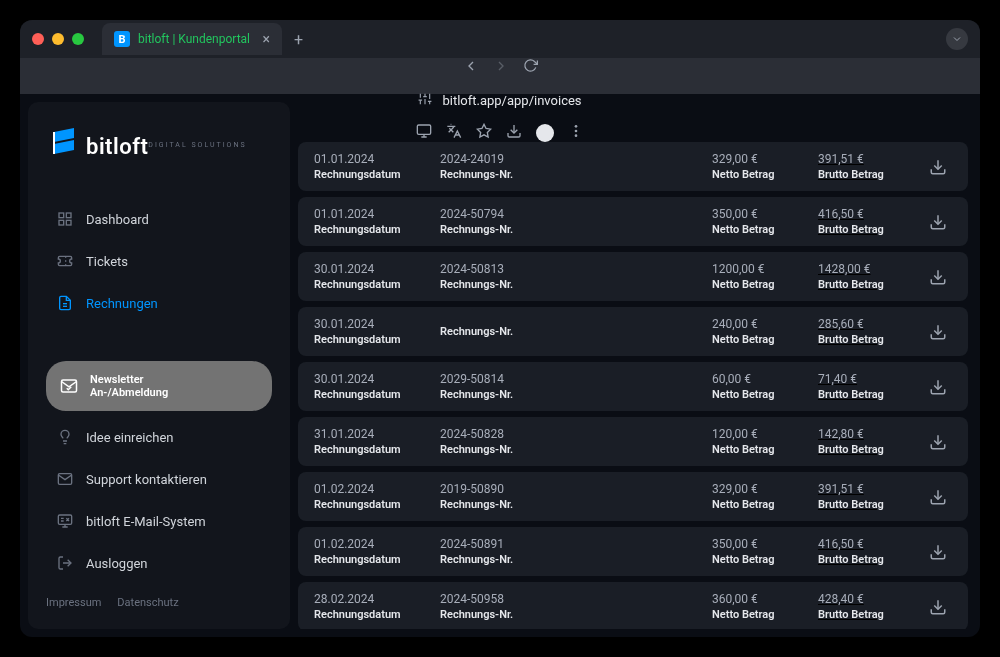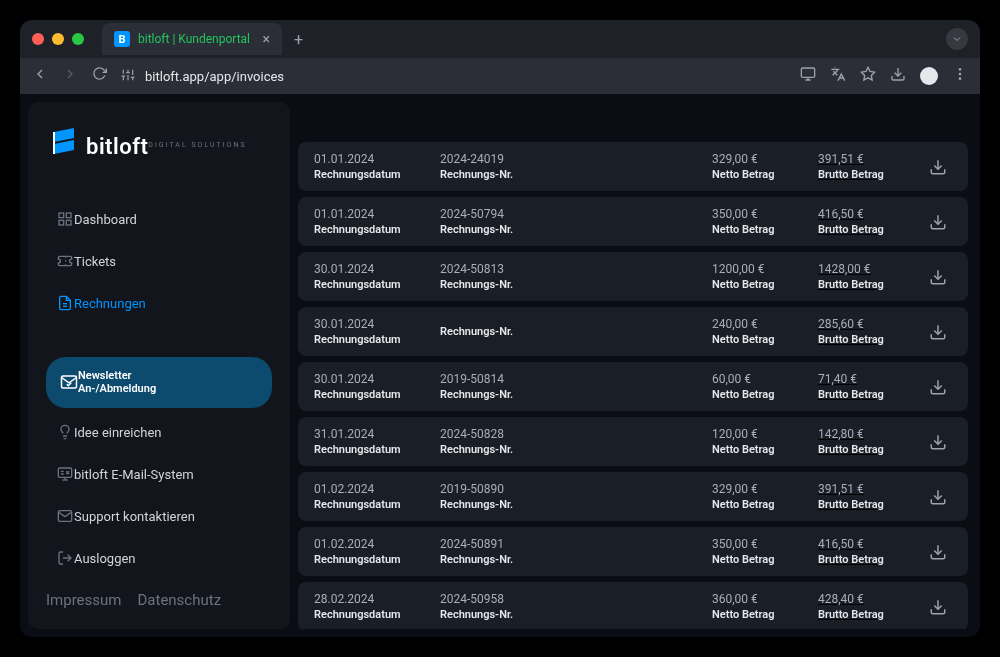--- a/index.html
+++ b/index.html
@@ -11,47 +11,47 @@
 .dot { width: 12px; height: 12px; border-radius: 50%; }
 .dot.red { background: #ff5f57; }
 .dot.yellow { background: #febc2e; }
 .dot.green { background: #28c840; }
 .tab { display: flex; align-items: center; gap: 8px; background: #2b2e36; height: 32px; padding: 0 12px; border-radius: 8px 8px 0 0; min-width: 180px; }
 .favicon { width: 16px; height: 16px; background: #0095ff; border-radius: 3px; display: flex; align-items: center; justify-content: center; color: #fff; font-size: 11px; font-weight: bold; }
 .tab-title { color: #22c55e; font-size: 12px; flex: 1; }
 .tab-close { color: #9ca3af; cursor: pointer; font-size: 14px; }
 .new-tab { color: #9ca3af; margin-left: 12px; cursor: pointer; font-size: 16px; }
 .chevron-down { margin-left: auto; width: 22px; height: 22px; background: #363940; border-radius: 50%; display: flex; align-items: center; justify-content: center; color: #9ca3af; cursor: pointer; }
-.url-bar { display: flex; align-items: center; height: 36px; padding: 0 12px; gap: 14px; background: #2b2e36; }
+.url-bar { display: flex; align-items: center; height: 36px; padding: 0 12px; gap: 14px; background: #2b2e36; flex-direction: column; }
 .nav-arrows { display: flex; gap: 14px; color: #9ca3af; }
 .nav-arrows span { cursor: pointer; }
 .url-field { flex: 1; display: flex; align-items: center; gap: 10px; color: #e5e7eb; font-size: 13px; }
 .url-icon { color: #9ca3af; }
 .toolbar-icons { display: flex; gap: 14px; color: #9ca3af; align-items: center; }
 .toolbar-icons span { cursor: pointer; }
 .avatar-dot { width: 18px; height: 18px; border-radius: 50%; background: #e5e7eb; }
 
 .app-content { flex: 1; display: flex; overflow: hidden; padding: 8px; gap: 8px; }
 .sidebar { width: 262px; background: #12151c; border-radius: 10px; padding: 20px 18px; display: flex; flex-direction: column; }
 .logo-area { display: flex; flex-direction: row; align-items: center; margin-bottom: 30px; }
 .logo-mark { width: 40px; height: 40px; margin-bottom: 8px; position: relative; }
 .logo-mark svg { width: 100%; height: 100%; }
 .logo-text { color: #fff; font-size: 22px; font-weight: 600; letter-spacing: 0.5px; }
 .logo-sub { color: #6b7280; font-size: 7px; letter-spacing: 2px; margin-top: -2px; }
 
 .nav-section { display: flex; flex-direction: column; gap: 4px; }
-.nav-item { display: flex; align-items: center; padding: 10px 10px; border-radius: 8px; color: #d1d5db; font-size: 13px; cursor: pointer; }
+.nav-item { display: flex; align-items: center; gap: 12px; padding: 10px 10px; border-radius: 8px; color: #d1d5db; font-size: 13px; cursor: pointer; }
 .nav-item.active { color: #0095ff; }
-.nav-item.highlighted { background: #0c4a6e; color: #fff; border-radius: 20px; padding: 12px 14px; margin-top: 22px; }
+.nav-item.highlighted { background: #737373; color: #fff; border-radius: 20px; padding: 12px 14px; margin-top: 22px; }
 .nav-item.highlighted .nav-icon { color: #fff; }
 .nav-item.highlighted .nav-label { display: flex; flex-direction: column; line-height: 1.2; font-size: 11px; font-weight: 600; }
 .nav-icon { width: 18px; height: 18px; display: flex; align-items: center; justify-content: center; color: #6b7280; flex-shrink: 0; }
 .nav-item.active .nav-icon { color: #0095ff; }
 .nav-gap { height: 24px; }
-.footer-links { margin-top: auto; display: flex; gap: 16px; color: #6b7280; font-size: 15px; padding-top: 14px; }
+.footer-links { margin-top: auto; display: flex; gap: 16px; color: #6b7280; font-size: 11px; padding-top: 14px; }
 .footer-links span { cursor: pointer; }
 
 .main { flex: 1; overflow-y: auto; padding-right: 4px; margin-top: 40px; }
 .main::-webkit-scrollbar { width: 6px; }
 .main::-webkit-scrollbar-thumb { background: #2a2e38; border-radius: 3px; }
 .invoice-row { background: #1a1e26; border-radius: 8px; margin-bottom: 6px; padding: 10px 16px; display: flex; align-items: center; gap: 16px; }
 .inv-col { display: flex; flex-direction: column; gap: 2px; }
 .inv-col.date { width: 110px; }
 .inv-col.number { flex: 1; }
 .inv-col.netto { width: 90px; text-align: left; }
@@ -209,40 +209,40 @@
             <span class="nav-icon">
               <svg width="16" height="16" viewBox="0 0 24 24" fill="none" stroke="currentColor" stroke-width="2">
                 <path d="M9 18h6M10 22h4M15 14c.2-1 .7-1.7 1.5-2.5 1-.9 1.5-2.2 1.5-3.5A6 6 0 0 0 6 8c0 1 .2 2.2 1.5 3.5.7.7 1.3 1.5 1.5 2.5"></path>
               </svg>
             </span>
             <span>Idee einreichen</span>
           </div>
           <div class="nav-item">
             <span class="nav-icon">
               <svg width="16" height="16" viewBox="0 0 24 24" fill="none" stroke="currentColor" stroke-width="2">
+                <path d="M4 4h16c1.1 0 2 .9 2 2v12c0 1.1-.9 2-2 2H4c-1.1 0-2-.9-2-2V6c0-1.1.9-2 2-2z"></path>
+                <polyline points="22,6 12,13 2,6"></polyline>
+              </svg>
+            </span>
+            <span>Support kontaktieren</span>
+          </div>
+          <div class="nav-item">
+            <span class="nav-icon">
+              <svg width="16" height="16" viewBox="0 0 24 24" fill="none" stroke="currentColor" stroke-width="2">
                 <rect x="2" y="3" width="20" height="14" rx="2"></rect>
                 <line x1="8" y1="21" x2="16" y2="21"></line>
                 <line x1="12" y1="17" x2="12" y2="21"></line>
                 <path d="M6 8h4M6 12h4M14 8l4 4M18 8l-4 4"></path>
               </svg>
             </span>
             <span>bitloft E-Mail-System</span>
           </div>
           <div class="nav-item">
             <span class="nav-icon">
               <svg width="16" height="16" viewBox="0 0 24 24" fill="none" stroke="currentColor" stroke-width="2">
-                <path d="M4 4h16c1.1 0 2 .9 2 2v12c0 1.1-.9 2-2 2H4c-1.1 0-2-.9-2-2V6c0-1.1.9-2 2-2z"></path>
-                <polyline points="22,6 12,13 2,6"></polyline>
-              </svg>
-            </span>
-            <span>Support kontaktieren</span>
-          </div>
-          <div class="nav-item">
-            <span class="nav-icon">
-              <svg width="16" height="16" viewBox="0 0 24 24" fill="none" stroke="currentColor" stroke-width="2">
                 <path d="M9 21H5a2 2 0 0 1-2-2V5a2 2 0 0 1 2-2h4"></path>
                 <polyline points="16 17 21 12 16 7"></polyline>
                 <line x1="21" y1="12" x2="9" y2="12"></line>
               </svg>
             </span>
             <span>Ausloggen</span>
           </div>
         </div>
 
       <div class="footer-links">
@@ -350,21 +350,21 @@
               <line x1="12" y1="15" x2="12" y2="3"></line>
             </svg>
           </div>
         </div>
         <div class="invoice-row">
           <div class="inv-col date">
             <span class="inv-val">30.01.2024</span>
             <span class="inv-label">Rechnungsdatum</span>
           </div>
           <div class="inv-col number">
-            <span class="inv-val">2019-50814</span>
+            <span class="inv-val">2029-50814</span>
             <span class="inv-label">Rechnungs-Nr.</span>
           </div>
           <div class="inv-col netto">
             <span class="inv-val">60,00 €</span>
             <span class="inv-label">Netto Betrag</span>
           </div>
           <div class="inv-col brutto">
             <span class="inv-val">71,40 €</span>
             <span class="inv-label">Brutto Betrag</span>
           </div>

